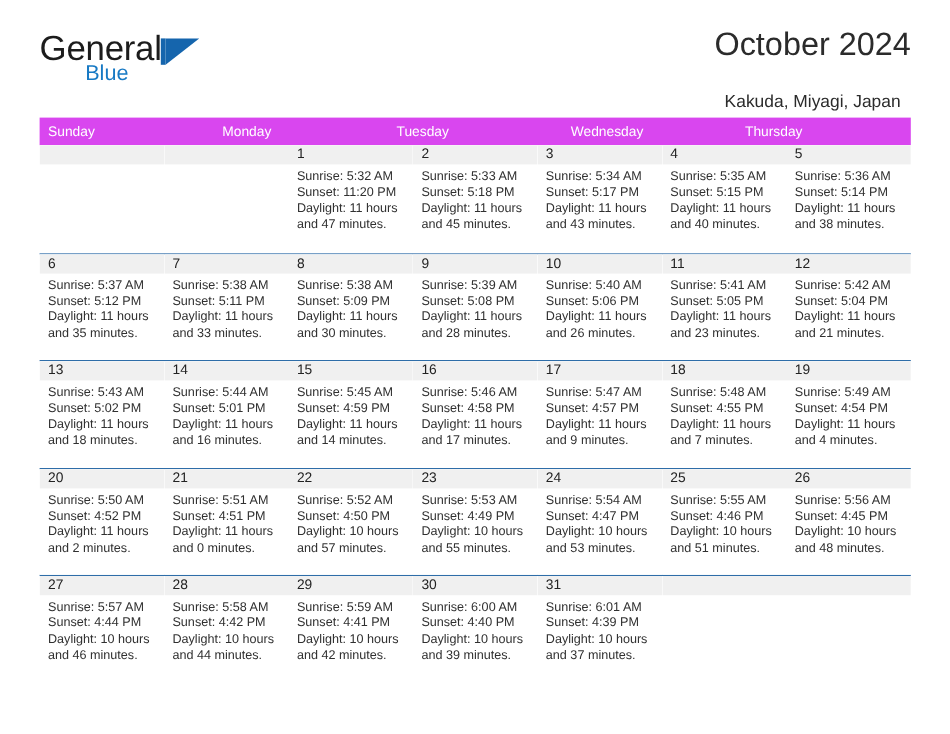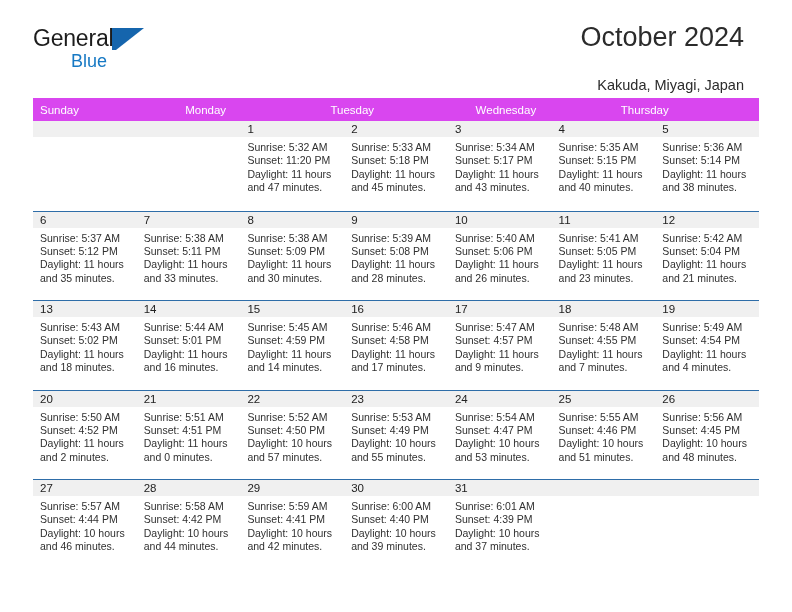--- a/index.html
+++ b/index.html
@@ -41,21 +41,21 @@
   }
   .brand-row1 {
     position: relative;
     display: block;
     font-size: 23px;
     color: #1c1c1c;
     letter-spacing: -0.2px;
     height: 24px;
   }
   .brand-general {
-    font-size: 23px;
+    font-size: 29px;
     color: #1c1c1c;
   }
   .brand-mark {
     display: inline-block;
     position: relative;
     width: 32px;
     height: 22px;
     vertical-align: -4px;
     margin-left: -1px;
   }
@@ -80,23 +80,23 @@
     display: block;
     font-size: 18px;
     color: #1779c4;
     margin-top: 1px;
     margin-left: 38px;
     line-height: 1.05;
   }
 
   .title-block {
     position: absolute;
-    right: 15px;
+    right: 0;
     top: 22px;
-    text-align: right;
+    text-align: center;
   }
   .cal-title {
     font-size: 27px;
     color: #2b2b2b;
     line-height: 1.15;
     font-weight: normal;
     margin: 0;
   }
   .cal-subtitle {
     font-size: 14.5px;

